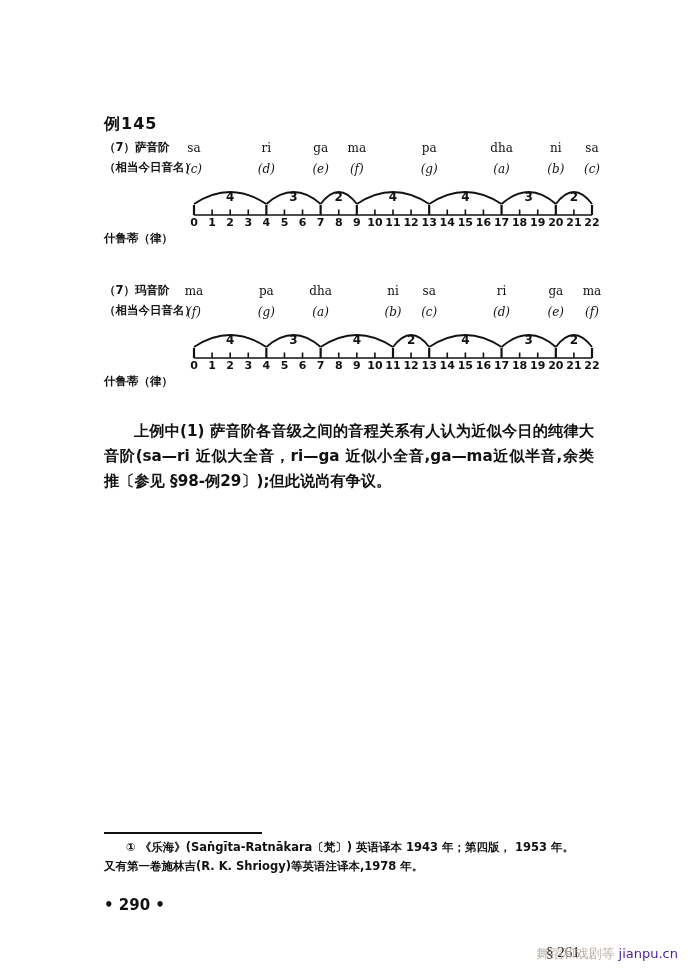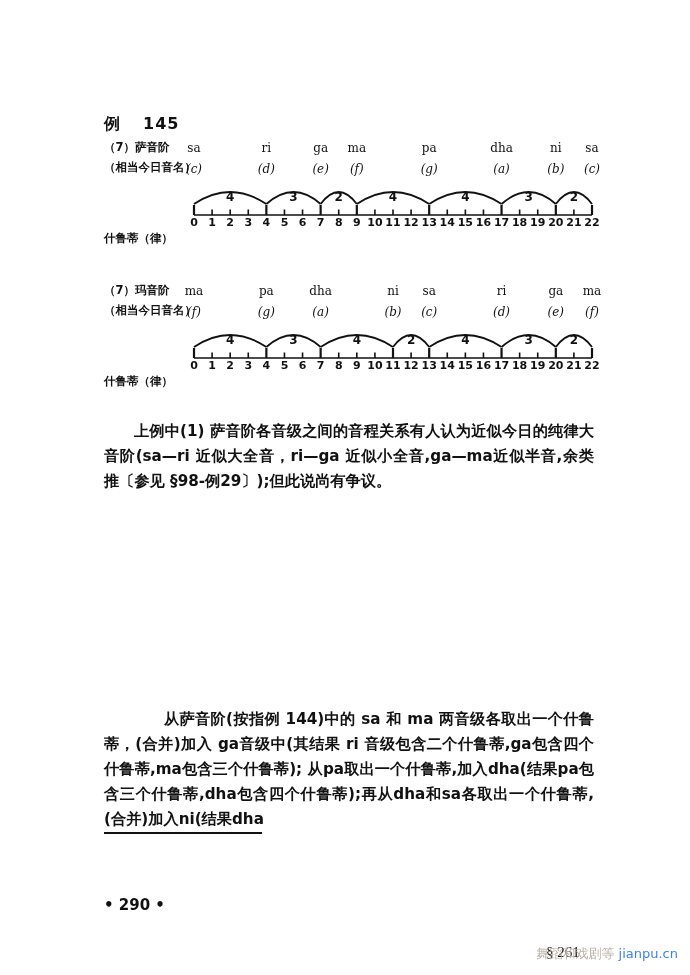--- a/index.html
+++ b/index.html
@@ -15,21 +15,21 @@
     position:absolute;
     left:0;top:0;width:690px;height:975px;
   }
 
   
   .ex-head{
     position:absolute;left:104px;top:114px;
     font-size:16px;font-weight:bold;letter-spacing:1px;
     font-family:"DejaVu Sans","Liberation Sans",sans-serif;
   }
-  .ex-head .num{margin-left:22px;}
+  .ex-head .num{}
 
   
   .diagram{position:absolute;left:104px;width:490px;}
   #diagram1{top:140px;}
   #diagram2{top:283px;}
 
   .row{position:relative;height:22px;}
   .rowlabel{
     position:absolute;left:0;top:0;
     font-size:11.5px;font-weight:bold;
@@ -119,21 +119,21 @@
   }
 
   
   .watermark{
     position:absolute;right:12px;bottom:12px;
     font-size:13px;
     font-family:"DejaVu Sans","Liberation Sans",sans-serif;
     color:#b9b0a6;
     white-space:nowrap;
   }
-  .watermark .wm-en{color:#3b82f6;margin-left:4px;}
+  .watermark .wm-en{color:#4c1d95;margin-left:4px;}
 </style>
 </head>
 <body>
 
 <div class="page">
 
   <div class="ex-head">
     <span>例</span><span class="num">145</span>
   </div>
 
@@ -281,23 +281,26 @@
           <span class="tnum" style="left: 415.636px;">18</span>
           <span class="tnum" style="left: 433.727px;">19</span>
           <span class="tnum" style="left: 451.818px;">20</span>
           <span class="tnum" style="left: 469.909px;">21</span>
           <span class="tnum" style="left: 488px;">22</span>
         </span>
     </div>
   </div>
 
   <p class="para" id="para1">上例中(1) 萨音阶各音级之间的音程关系有人认为近似今日的纯律大音阶(sa—ri 近似大全音，ri—ga 近似小全音,ga—ma近似半音,余类推〔参见 §98-例29〕);但此说尚有争议。</p>
-  <p class="para" id="para3">从萨音阶(按指例 144)中的 sa 和 ma 两音级各取出一个什鲁蒂，(合并)加入 ga音级中(其结果 ri 音级包含二个什鲁蒂,ga包含四个什鲁蒂,ma包含三个什鲁蒂); 从pa取出一个什鲁蒂,加入dha(结果pa包含三个什鲁蒂,dha包含四个什鲁蒂);再从dha和sa各取出一个什鲁蒂,(合并)加入ni(结果dha</p>
 
   <div class="fn-rule"></div>
+  <div class="footnote">
+    <div class="fi">① 《乐海》(Saṅgīta-Ratnākara〔梵〕) 英语译本 1943 年；第四版， 1953 年。</div>
+    <div>又有第一卷施林吉(R. K. Shriogy)等英语注译本,1978 年。</div>
+  </div>
 
   <div class="pagenum">• 290 •</div>
   <div class="sectnum">§ 261</div>
 
   <div class="watermark">
     <span class="wm-cn">舞蹈和戏剧等</span><span class="wm-en">jianpu.cn</span>
   </div>
 
 </div>
 

